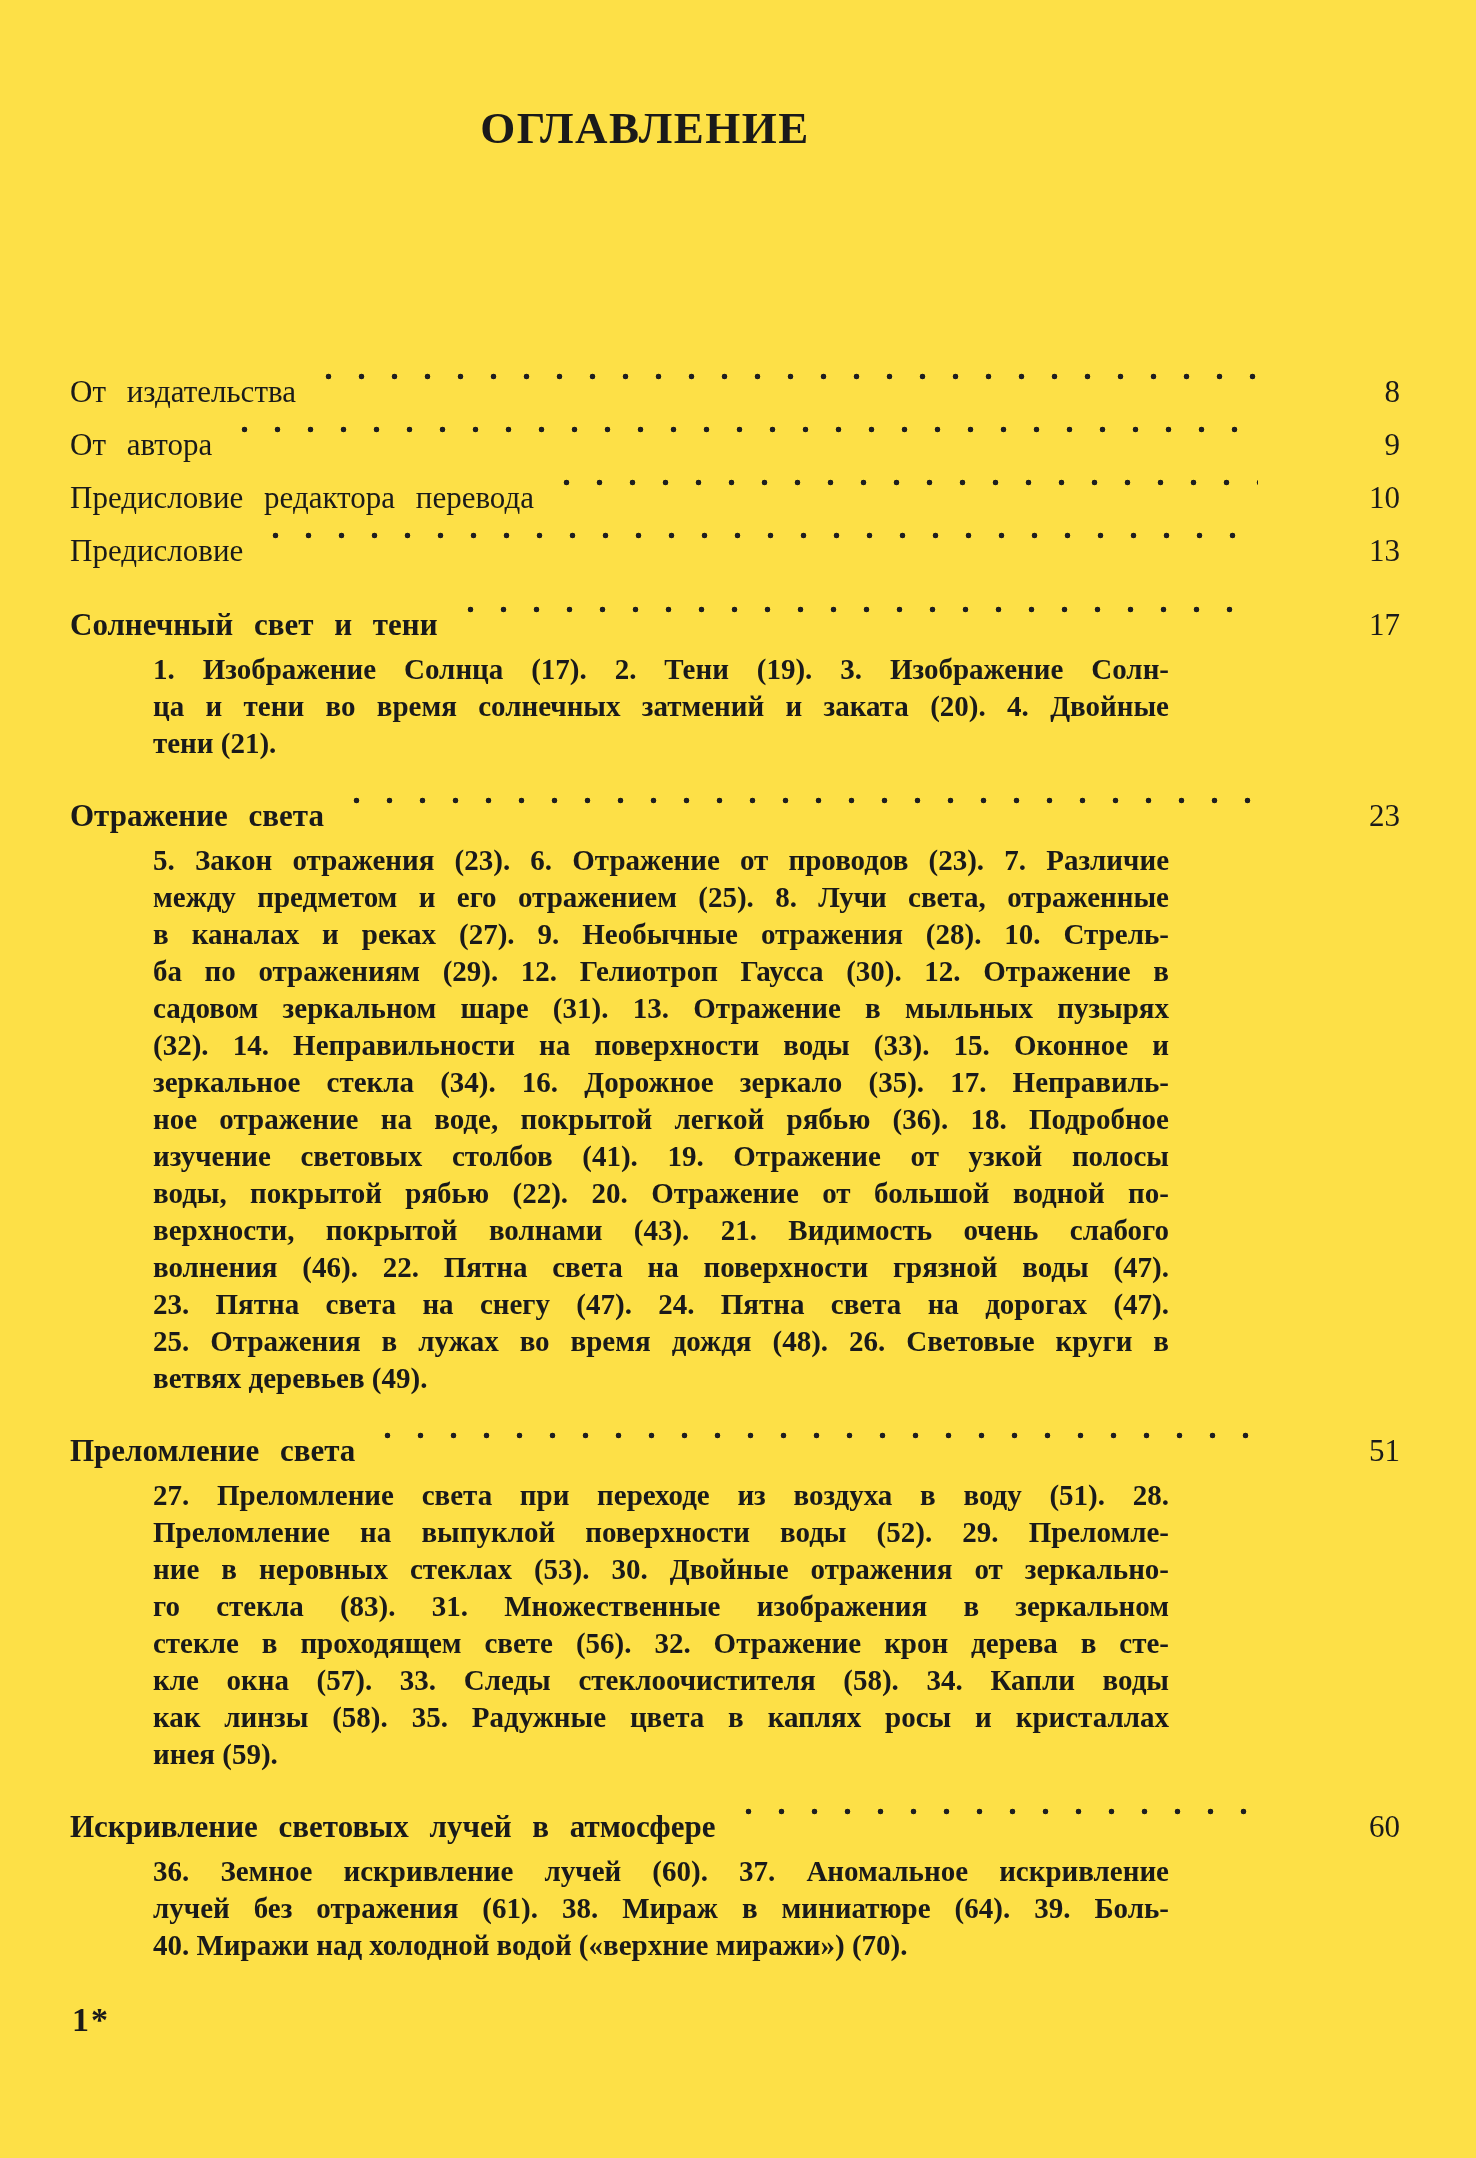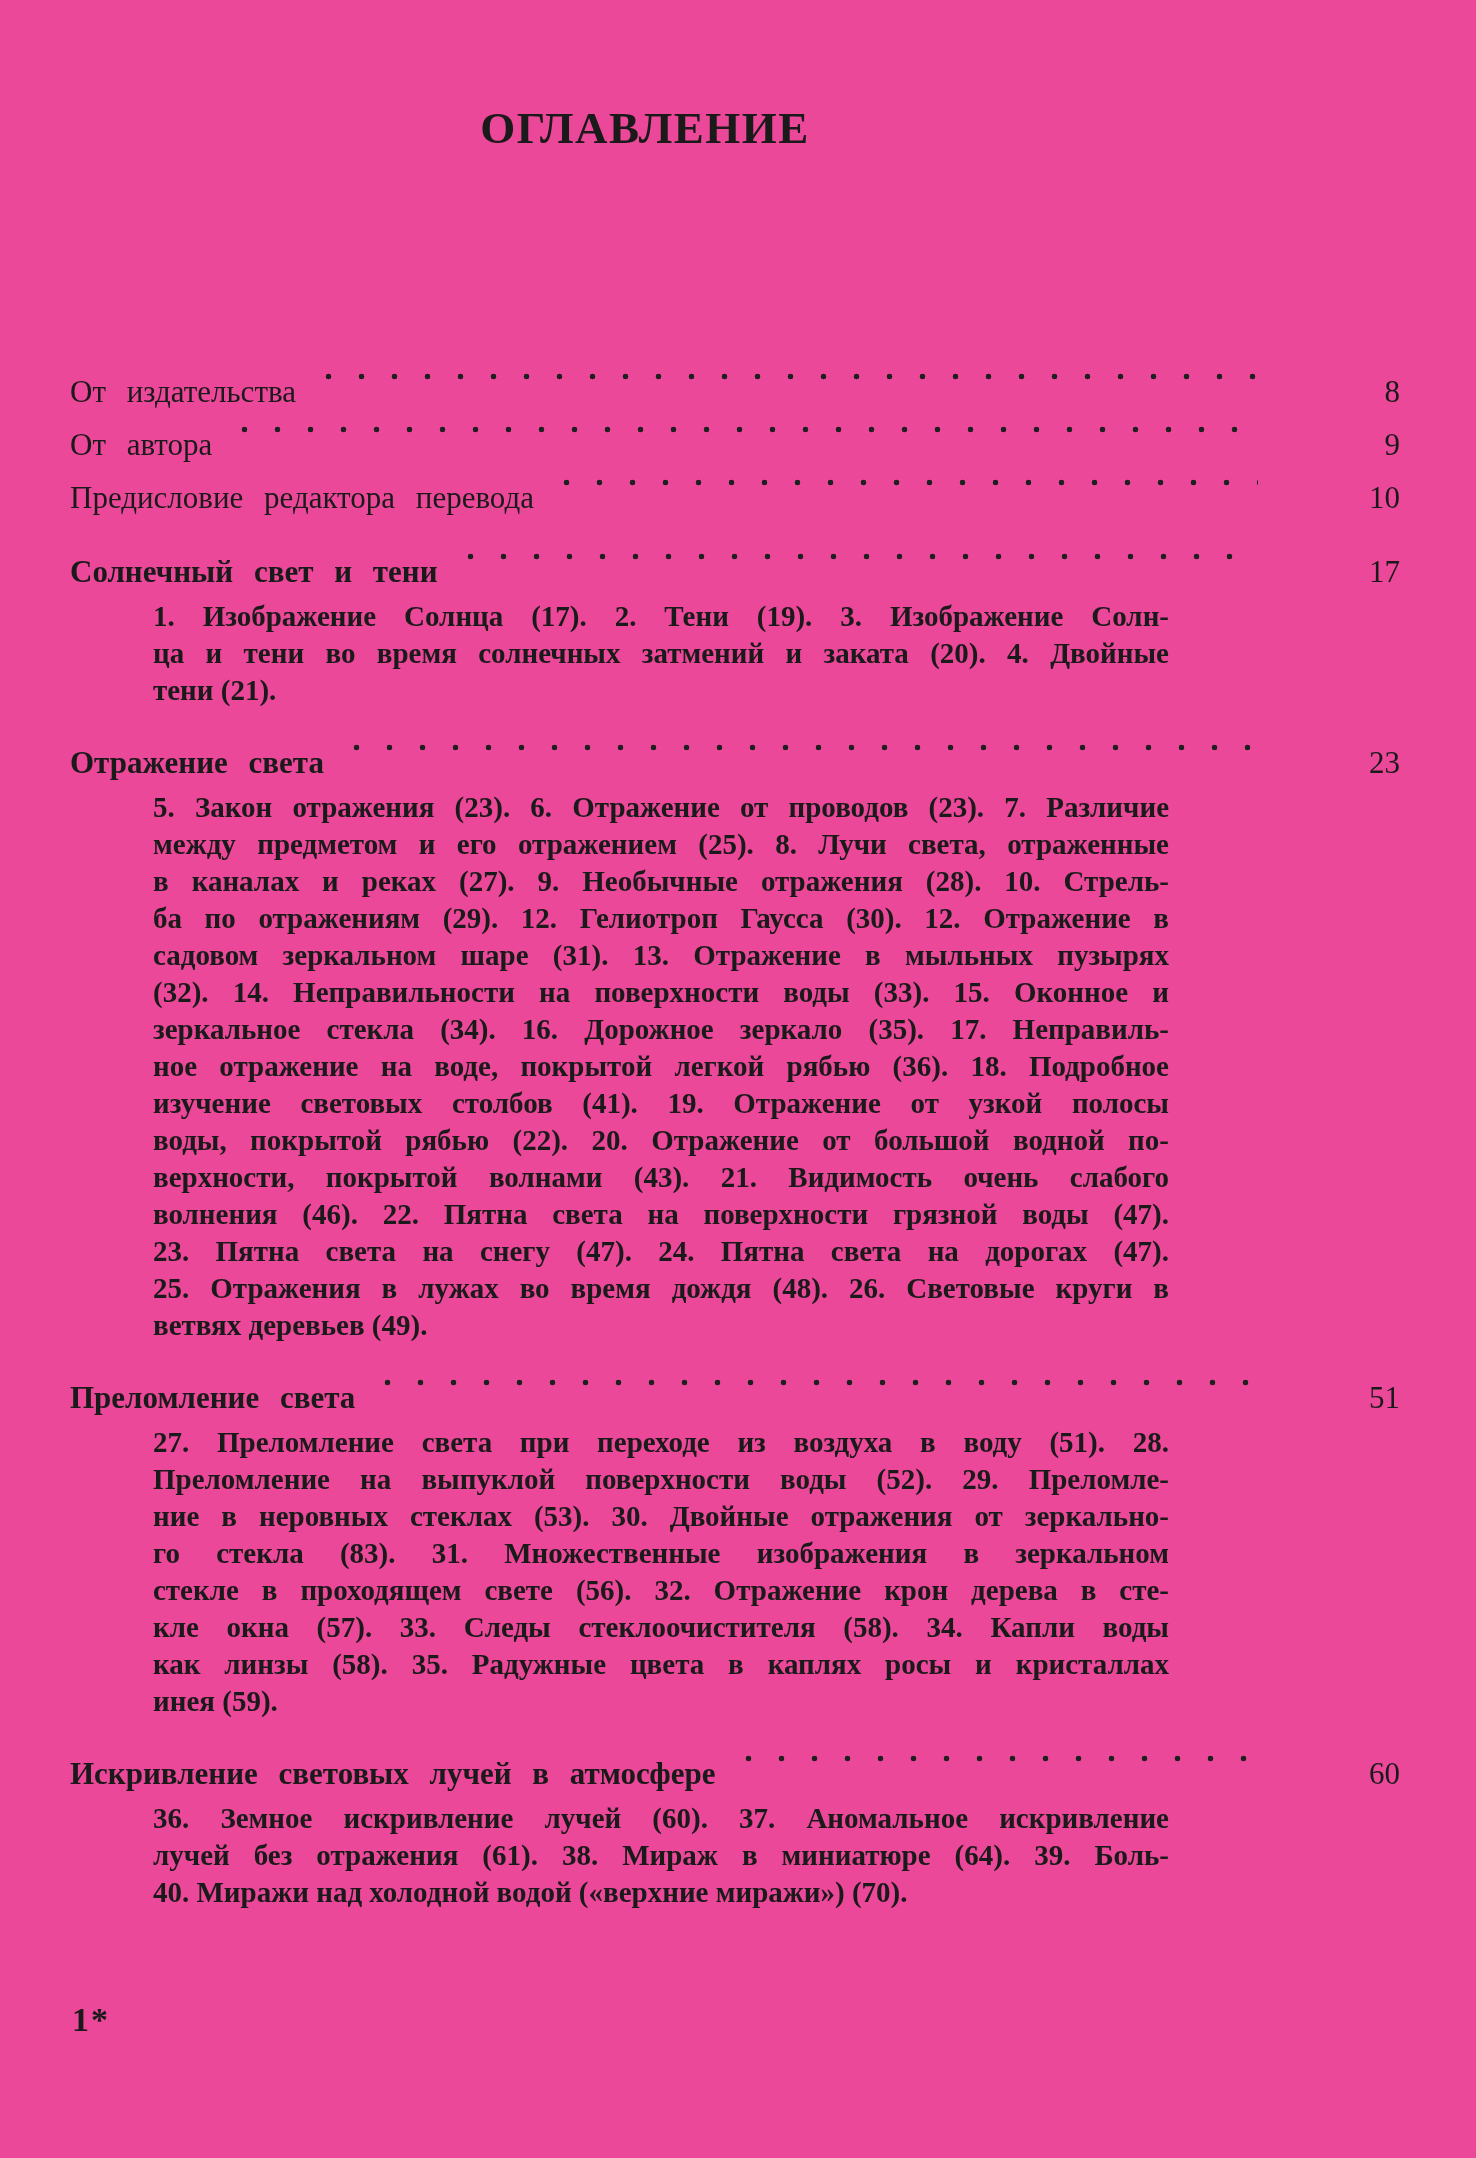--- a/index.html
+++ b/index.html
@@ -1,21 +1,21 @@
 <!DOCTYPE html>
 <html lang="ru"><head>
 <meta charset="utf-8">
 <style>
   html,body{margin:0;padding:0;background:#ffffff;}
   .page{
     position:relative;
     width:1476px;height:2158px;
     box-sizing:border-box;
     padding:104px 76px 0 70px;
-    background:#ec4899;
+    background:#fde047;
     color:#1a1a1a;
     font-family:"Liberation Serif","DejaVu Serif",serif;
     overflow:hidden;
   }
   .title{
     margin:0 180px 0 0;
     text-align:center;
     font-size:45px;
     font-weight:700;
     letter-spacing:1.5px;
@@ -70,20 +70,25 @@
       <div class="row">
         <span class="label">От автора</span>
         <span class="leader"></span>
         <span class="pagenum">9</span>
       </div>
       <div class="row">
         <span class="label">Предисловие редактора перевода</span>
         <span class="leader"></span>
         <span class="pagenum">10</span>
       </div>
+      <div class="row">
+        <span class="label">Предисловие</span>
+        <span class="leader"></span>
+        <span class="pagenum">13</span>
+      </div>
       <div class="row section">
         <span class="label">Солнечный свет и тени</span>
         <span class="leader"></span>
         <span class="pagenum">17</span>
       </div>
       <div class="sub">
         <div class="subline">1. Изображение Солнца (17). 2. Тени (19). 3. Изображение Солн-</div>
         <div class="subline">ца и тени во время солнечных затмений и заката (20). 4. Двойные</div>
         <div class="subline plain-last">тени (21).</div>
       </div>

